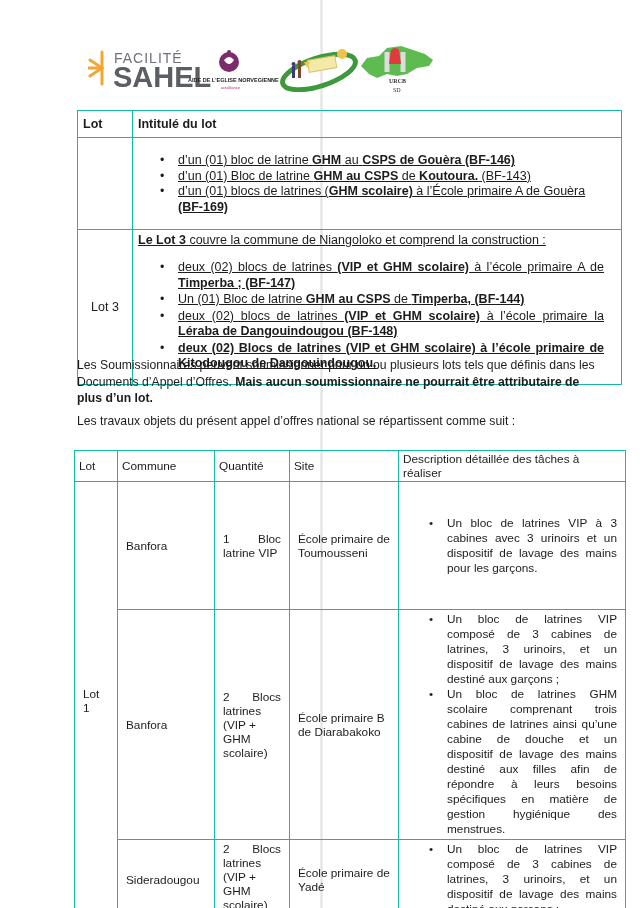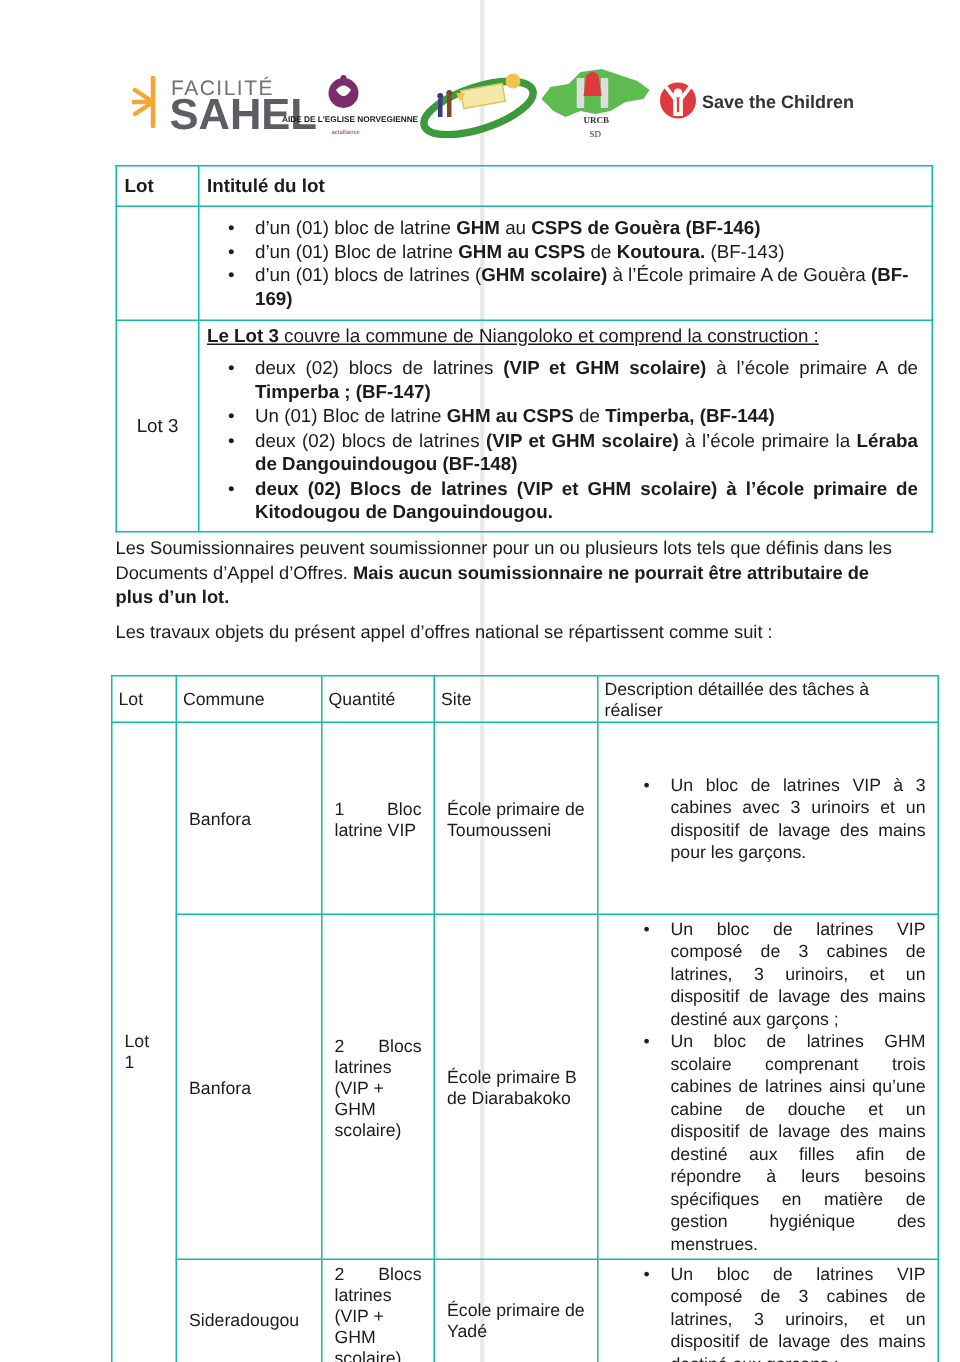--- a/index.html
+++ b/index.html
@@ -32,21 +32,21 @@
   .stc-text { position: absolute; left: 28px; top: 7px; font-size: 12px; font-weight: bold; color: #333; white-space: nowrap; }
 
   
   table { border-collapse: collapse; position: absolute; }
   td, th { border: 1px solid #14b8a6; vertical-align: top; font-weight: normal; text-align: left; }
   .t1 { left: 77px; top: 110px; width: 545px; font-size: 12.5px; }
   .t1 th { padding: 2px 5px; height: 22px; vertical-align: middle; font-weight: bold; }
   .t1 .c-lot { width: 44px; }
   .t1 td { padding: 0 5px; }
   .t1 td.lotcell { vertical-align: middle; text-align: center; }
-  .t1 ul { margin: 4px; padding-left: 28px; list-style: none; }
+  .t1 ul { margin: 12px; padding-left: 28px; list-style: none; text-decoration: underline; }
   .t1 li { position: relative; line-height: 15.5px; }
   .t1 li::before { content: "•"; position: absolute; left: -18px; }
   .row-a td { padding-top: 3px; padding-bottom: 2px; }
   .t1 .intro { margin: 2px 0 6px 0; line-height: 16px; text-decoration: underline; }
   .t1 .justify { text-align: justify; }
   .t1 .lot3-list li { margin-bottom: 1px; }
   b { font-weight: bold; }
 
   .para { position: absolute; left: 77px; width: 530px; font-size: 12.2px; line-height: 16.5px; }
   .p1 { top: 357px; }
@@ -113,28 +113,20 @@
   <div class="logo urcb-logo">
     <svg width="80" height="36" viewBox="0 0 80 36">
       <path d="M4 22 L10 14 L22 12 L30 4 L44 2 L56 6 L68 10 L76 16 L72 22 L60 24 L50 30 L40 32 L30 30 L20 34 L12 30 Z" fill="#5dbb4f"></path>
       <path d="M30 8 L30 28 M46 8 L46 28" stroke="#ddd" stroke-width="5"></path>
       <path d="M34 6 Q38 2 42 6 L44 20 L32 20 Z" fill="#e03a3e"></path>
     </svg>
     <span class="urcb-text">URCB</span>
     <span class="urcb-sub">SD</span>
   </div>
 
-  <div class="logo stc-logo">
-    <svg class="stc-mark" viewBox="0 0 24 26">
-      <circle cx="12" cy="13" r="12" fill="#e03a3e"></circle>
-      <circle cx="12" cy="8" r="3" fill="#ffffff"></circle>
-      <path d="M4 4 L10 12 L10 22 L14 22 L14 12 L20 4" stroke="#ffffff" stroke-width="2.5" fill="none" stroke-linecap="round"></path>
-    </svg>
-    <span class="stc-text">Save the Children</span>
-  </div>
 </div>
 
 <table class="t1">
   <tbody>
       <tr>
     <th class="c-lot">Lot</th>
     <th>Intitulé du lot</th>
   </tr>
   <tr class="row-a">
     <td class="lotcell"></td>

